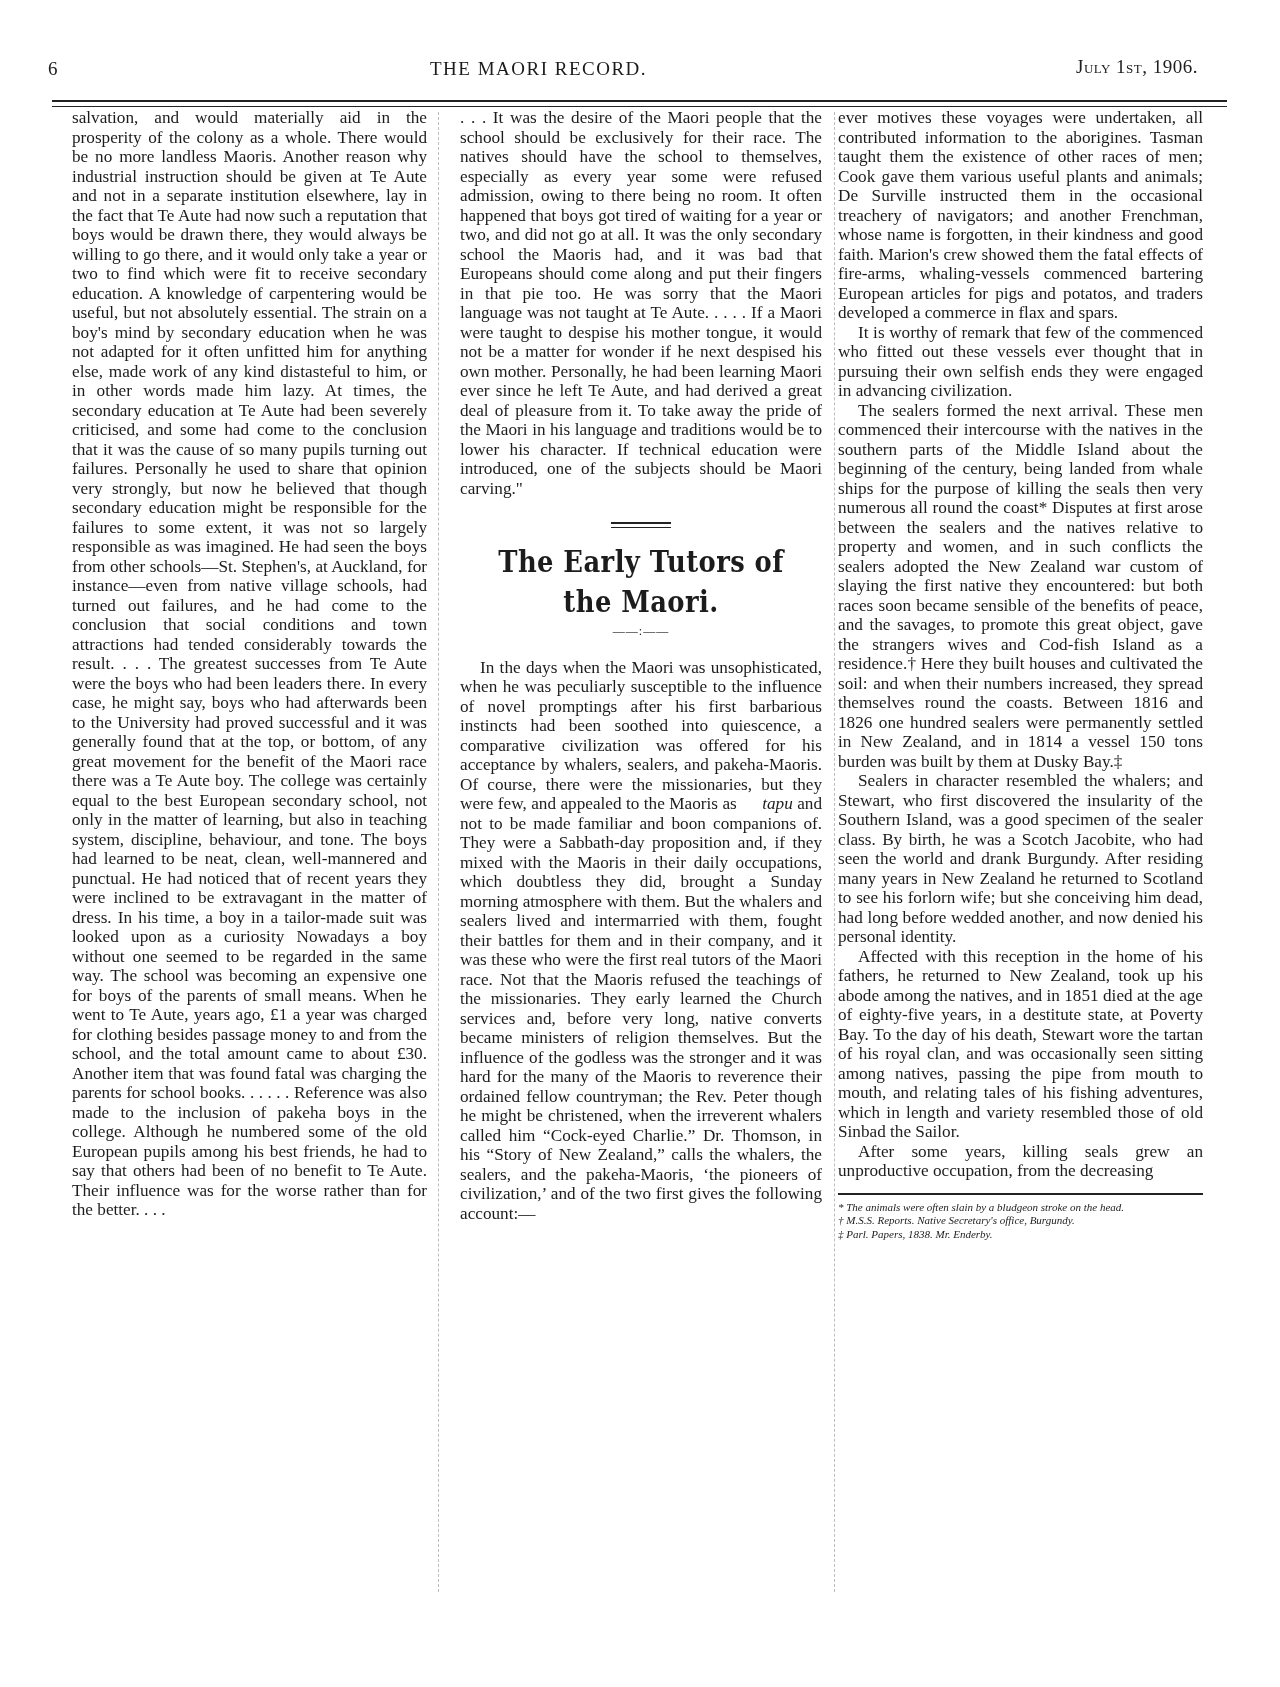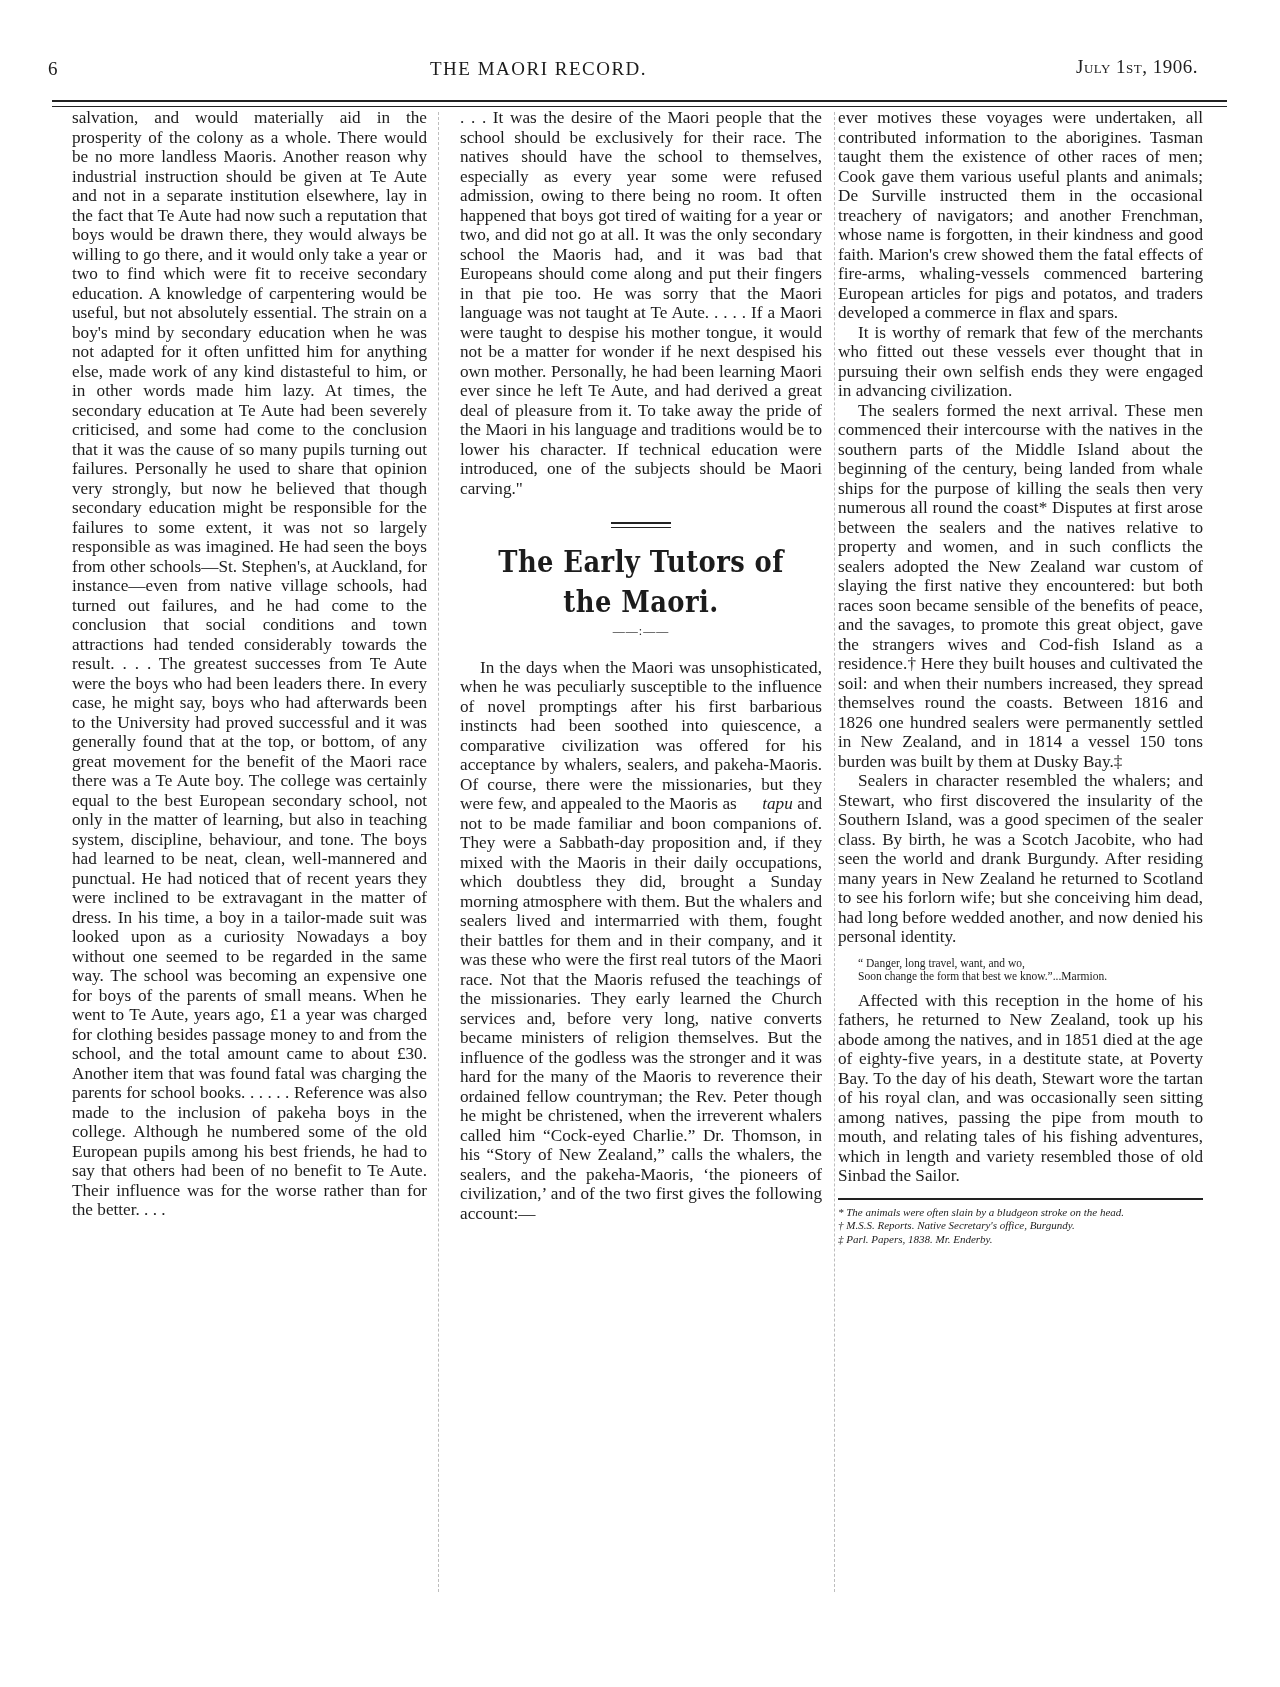--- a/index.html
+++ b/index.html
@@ -52,25 +52,22 @@
 <div class="col c2">
   <p>. . . It was the desire of the Maori people that the school should be exclusively for their race. The natives should have the school to themselves, especially as every year some were refused admission, owing to there being no room. It often happened that boys got tired of waiting for a year or two, and did not go at all. It was the only secondary school the Maoris had, and it was bad that Europeans should come along and put their fingers in that pie too. He was sorry that the Maori language was not taught at Te Aute. . . . . If a Maori were taught to despise his mother tongue, it would not be a matter for wonder if he next despised his own mother. Personally, he had been learning Maori ever since he left Te Aute, and had derived a great deal of pleasure from it. To take away the pride of the Maori in his language and traditions would be to lower his character. If technical education were introduced, one of the subjects should be Maori carving."</p>
   <div class="headline-sep"></div>
   <div class="headline">The Early Tutors of the Maori.</div>
   <div class="headline-orn">——:——</div>
   <p class="indent"><span>In the days when the Maori was unsophisticated, when he was peculiarly susceptible to the influence of novel promptings after his first barbarious instincts had been soothed into quiescence, a comparative civilization was offered for his acceptance by whalers, sealers, and pakeha-Maoris. Of course, there were the missionaries, but they were few, and appealed to the Maoris as </span><span class="it">tapu</span><span> and not to be made familiar and boon companions of. They were a Sabbath-day proposition and, if they mixed with the Maoris in their daily occupations, which doubtless they did, brought a Sunday morning atmosphere with them. But the whalers and sealers lived and intermarried with them, fought their battles for them and in their company, and it was these who were the first real tutors of the Maori race. Not that the Maoris refused the teachings of the missionaries. They early learned the Church services and, before very long, native converts became ministers of religion themselves. But the influence of the godless was the stronger and it was hard for the many of the Maoris to reverence their ordained fellow countryman; the Rev. Peter though he might be christened, when the irreverent whalers called him “Cock-eyed Charlie.” Dr. Thomson, in his “Story of New Zealand,” calls the whalers, the sealers, and the pakeha-Maoris, ‘the pioneers of civilization,’ and of the two first gives the following account:—</span></p>
 </div>
 
 <div class="col c3">
   <p>ever motives these voyages were undertaken, all contributed information to the aborigines. Tasman taught them the existence of other races of men; Cook gave them various useful plants and animals; De Surville instructed them in the occasional treachery of navigators; and another Frenchman, whose name is forgotten, in their kindness and good faith. Marion's crew showed them the fatal effects of fire-arms, whaling-vessels commenced bartering European articles for pigs and potatos, and traders developed a commerce in flax and spars.</p>
-  <p class="indent">It is worthy of remark that few of the merchants who fitted out these vessels ever thought that in pursuing their own selfish ends they were engaged in advancing civilization.</p>
+  <p class="indent">It is worthy of remark that few of the commenced who fitted out these vessels ever thought that in pursuing their own selfish ends they were engaged in advancing civilization.</p>
   <p class="indent">The sealers formed the next arrival. These men commenced their intercourse with the natives in the southern parts of the Middle Island about the beginning of the century, being landed from whale ships for the purpose of killing the seals then very numerous all round the coast* Disputes at first arose between the sealers and the natives relative to property and women, and in such conflicts the sealers adopted the New Zealand war custom of slaying the first native they encountered: but both races soon became sensible of the benefits of peace, and the savages, to promote this great object, gave the strangers wives and Cod-fish Island as a residence.† Here they built houses and cultivated the soil: and when their numbers increased, they spread themselves round the coasts. Between 1816 and 1826 one hundred sealers were permanently settled in New Zealand, and in 1814 a vessel 150 tons burden was built by them at Dusky Bay.‡</p>
   <p class="indent">Sealers in character resembled the whalers; and Stewart, who first discovered the insularity of the Southern Island, was a good specimen of the sealer class. By birth, he was a Scotch Jacobite, who had seen the world and drank Burgundy. After residing many years in New Zealand he returned to Scotland to see his forlorn wife; but she conceiving him dead, had long before wedded another, and now denied his personal identity.</p>
-  <div class="verse">
-    <div>“ Danger, long travel, want, and wo,</div>
-    <div>Soon change the form that best we know.”...Marmion.</div>
-  </div>
   <p class="indent">Affected with this reception in the home of his fathers, he returned to New Zealand, took up his abode among the natives, and in 1851 died at the age of eighty-five years, in a destitute state, at Poverty Bay. To the day of his death, Stewart wore the tartan of his royal clan, and was occasionally seen sitting among natives, passing the pipe from mouth to mouth, and relating tales of his fishing adventures, which in length and variety resembled those of old Sinbad the Sailor.</p>
+  <p class="indent">After some years, killing seals grew an unproductive occupation, from the decreasing</p>
   <div class="fn-rule"></div>
   <p class="footnote">* The animals were often slain by a bludgeon stroke on the head.</p>
   <p class="footnote">† M.S.S. Reports. Native Secretary's office, Burgundy.</p>
   <p class="footnote">‡ Parl. Papers, 1838. Mr. Enderby.</p>
 </div>
 
 </body></html>

